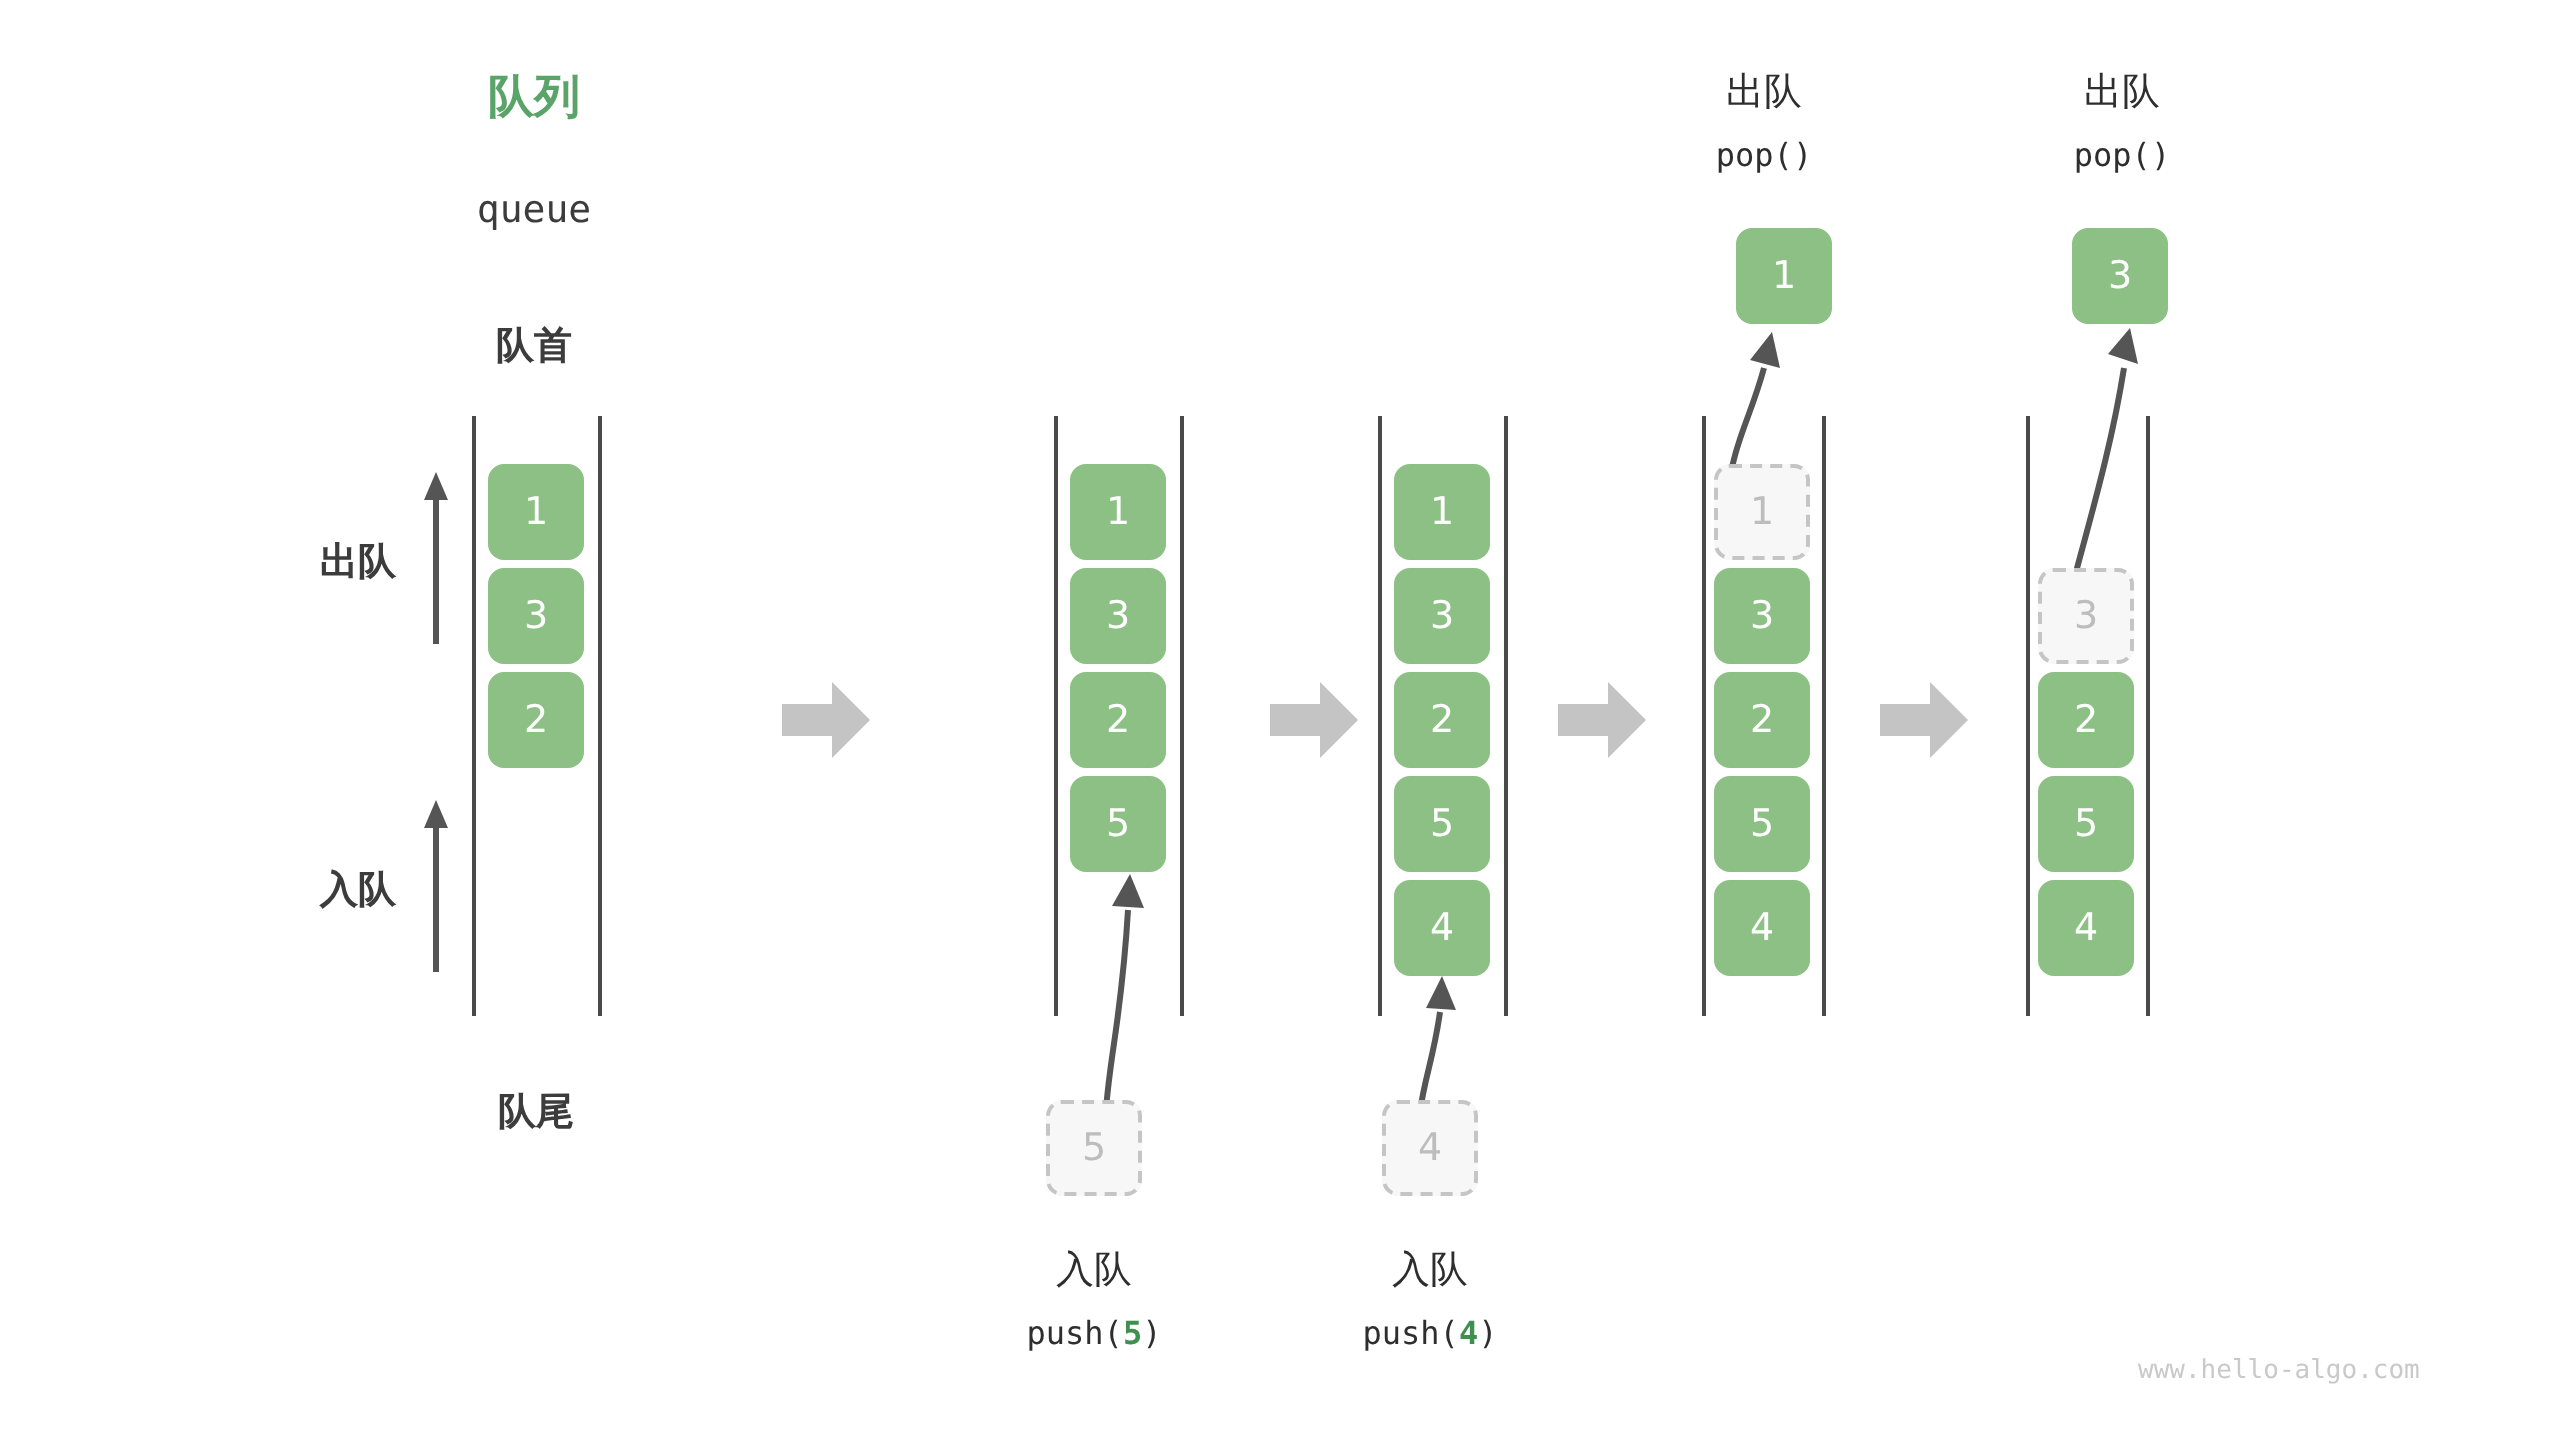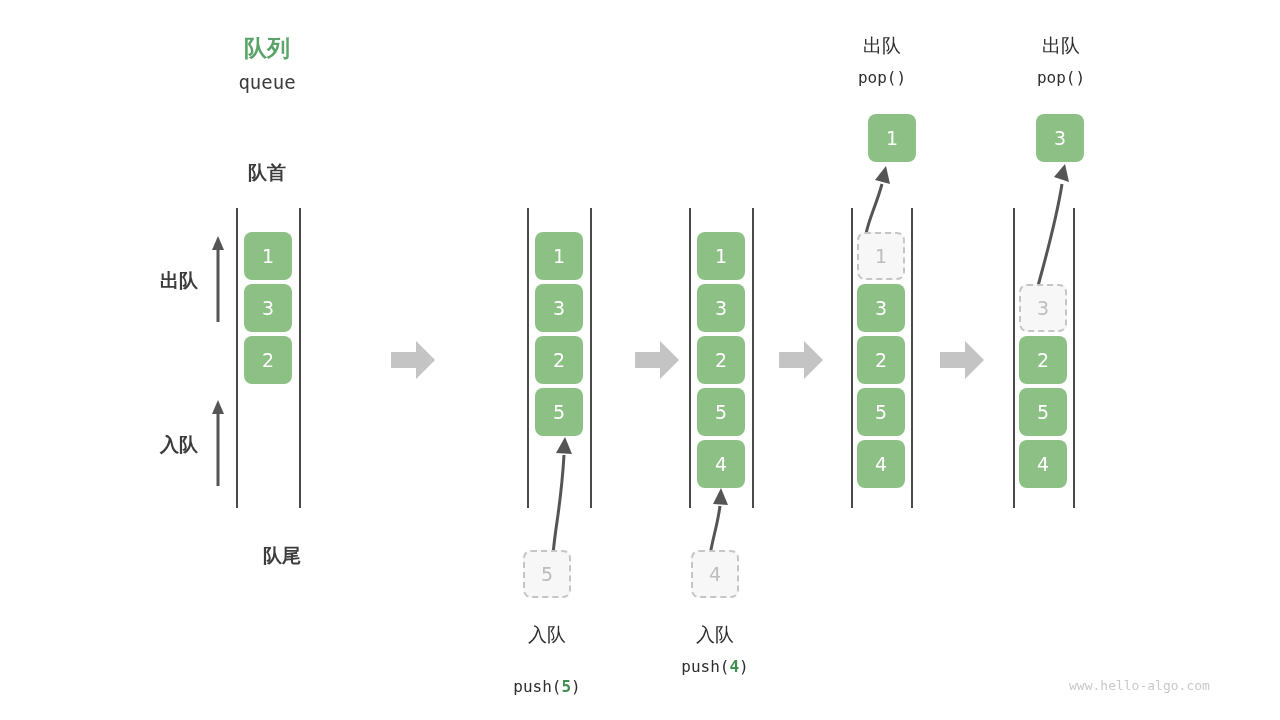--- a/index.html
+++ b/index.html
@@ -13,21 +13,21 @@
   .abs{position:absolute;}
 
   
   .title-cn{
     font-family:Liberation Sans, sans-serif;
     font-size:23px;font-weight:bold;color:#5aa469;
     text-align:center;white-space:nowrap;
   }
   .title-en{
     font-family:"DejaVu Sans Mono","Liberation Mono",monospace;
-    font-size:19px;color:#3c3c3c;text-align:center;white-space:nowrap;
+    font-size:19px;color:#3c3c3c;text-align:center;white-space:nowrap;margin-top:23px;
   }
   .edge-label{
     font-family:Liberation Mono, monospace;
     font-size:19px;font-weight:bold;color:#3c3c3c;
     text-align:center;white-space:nowrap;
   }
   .dir-label{
     font-family:"DejaVu Sans","Liberation Sans",sans-serif;
     font-size:19px;font-weight:bold;color:#3c3c3c;
     white-space:nowrap;text-align:right;
@@ -70,21 +70,21 @@
 </style>
 </head>
 <body>
 
 <div id="stage">
 
   <div class="abs title-cn" style="left:207px;top:33px;width:120px;">队列</div>
   <div class="abs title-en" style="left:207px;top:71px;width:120px;">queue</div>
 
   <div class="abs edge-label" style="left:207px;top:160px;width:120px;">队首</div>
-  <div class="abs edge-label" style="left:222px;top:543px;width:120px;">队尾</div>
+  <div class="abs edge-label" style="left:208px;top:543px;width:120px;">队尾</div>
 
   <div class="abs dir-label" style="left:128px;top:268px;width:70px;">出队</div>
   <svg class="abs thin-arrow" width="20" height="86" style="left:208px;top:236px;">
     <line x1="10" y1="86" x2="10" y2="12" stroke="#555" stroke-width="3"></line>
     <polygon points="10,0 4,14 16,14" fill="#555"></polygon>
   </svg>
 
   <div class="abs dir-label" style="left:128px;top:432px;width:70px;">入队</div>
   <svg class="abs thin-arrow" width="20" height="86" style="left:208px;top:400px;">
     <line x1="10" y1="86" x2="10" y2="12" stroke="#555" stroke-width="3"></line>
@@ -110,21 +110,21 @@
   <div class="abs cell filled" style="left:535px;top:336px;">2</div>
   <div class="abs cell filled" style="left:535px;top:388px;">5</div>
 
   <svg class="abs thin-arrow" width="70" height="120" style="left:525px;top:437px;">
     <path d="M 28 118 C 30 90, 36 70, 39 18" stroke="#555" stroke-width="3" fill="none"></path>
     <polygon points="40,0 31,16 47,17" fill="#555"></polygon>
   </svg>
   <div class="abs cell ghost" style="left:523px;top:550px;">5</div>
 
   <div class="abs op-cn" style="left:487px;top:622px;width:120px;">入队</div>
-  <div class="abs op-code" style="left:487px;top:677px;width:120px;">
+  <div class="abs op-code" style="left:487px;top:657px;width:120px;">
     <span>push(</span><span class="arg">5</span><span>)</span>
   </div>
 
   <svg class="abs flow-arrow" viewBox="0 0 44 38" style="left:635px;top:341px;">
     <polygon points="0,11 25,11 25,0 44,19 25,38 25,27 0,27" fill="#c4c4c4"></polygon>
   </svg>
 
   <div class="abs rail" style="left:689px;top:208px;height:300px;"></div>
   <div class="abs rail" style="left:752px;top:208px;height:300px;"></div>
 

